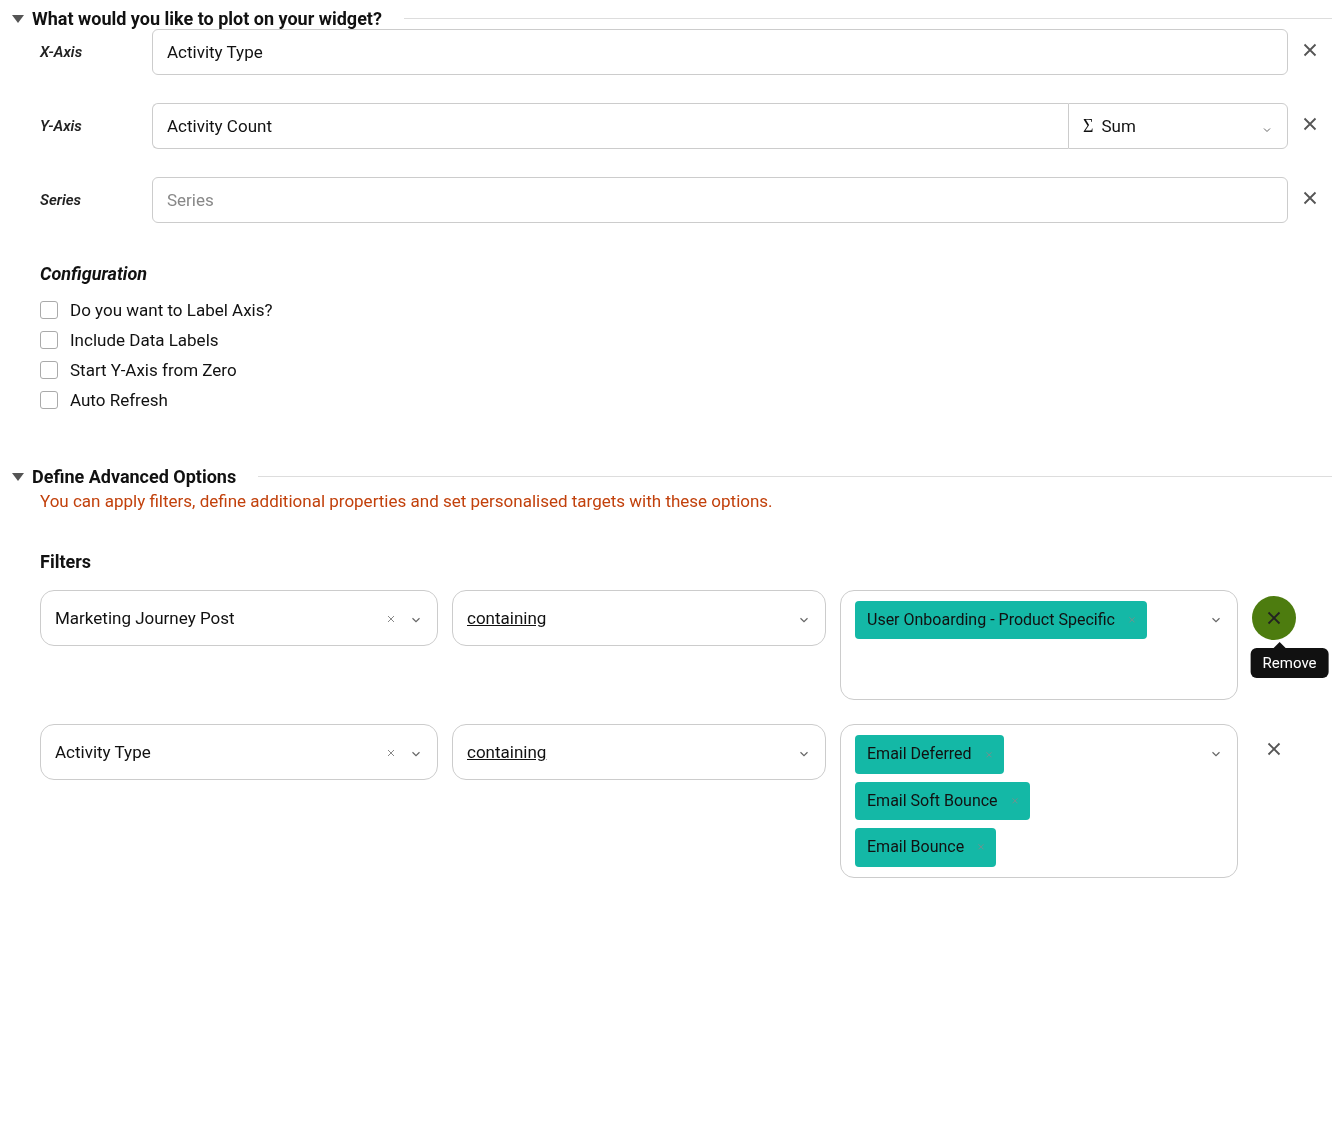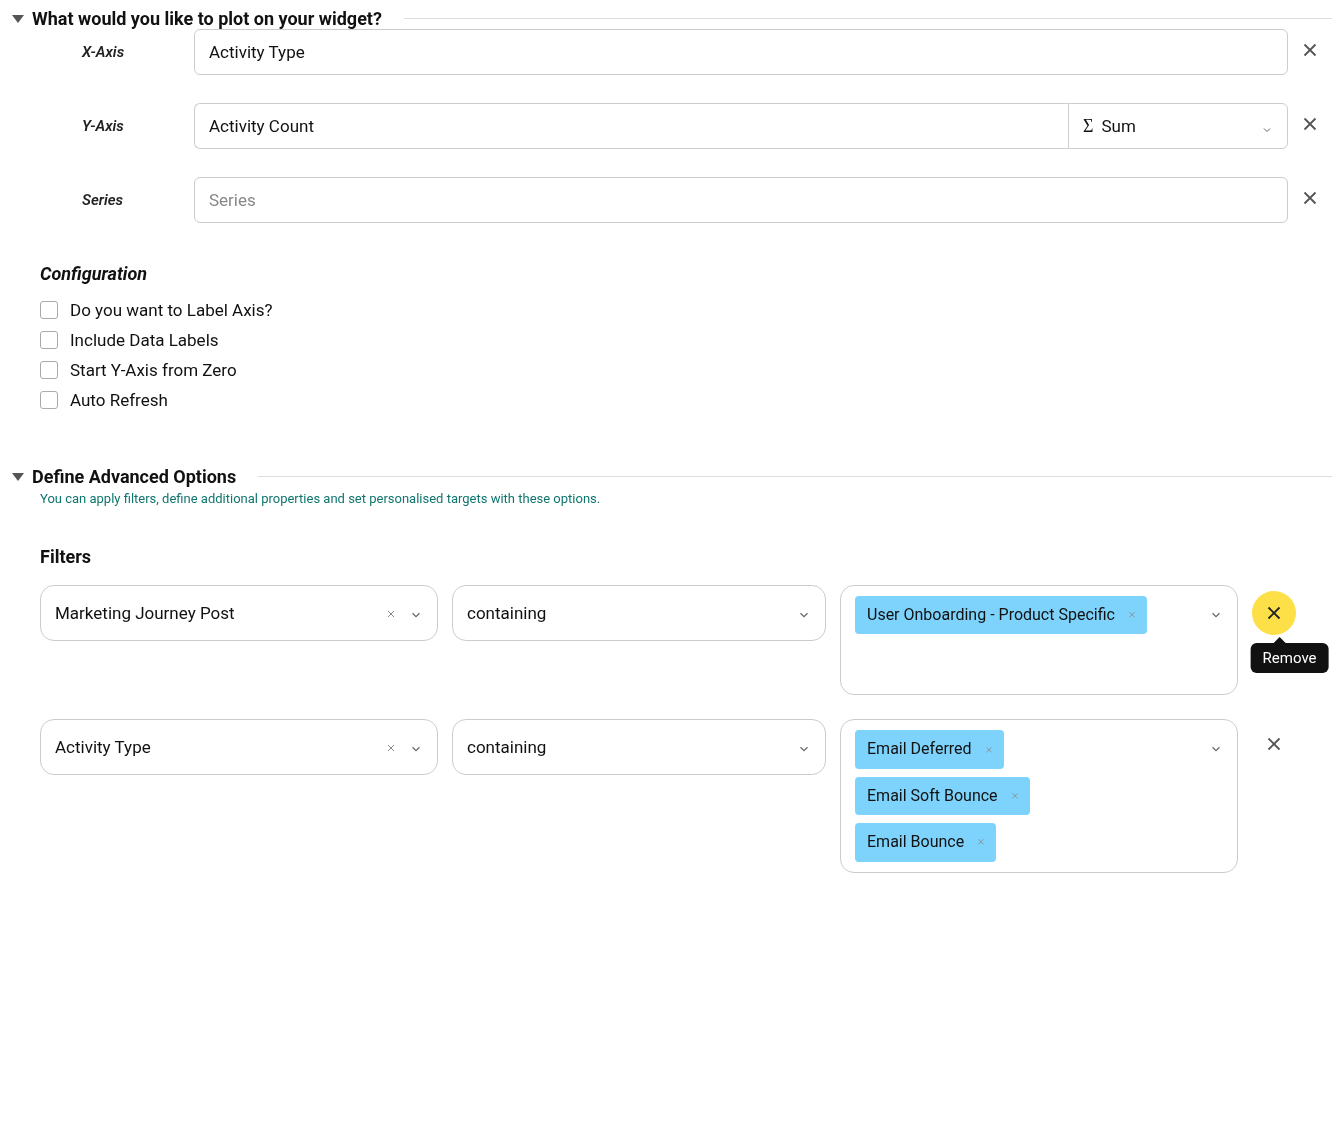--- a/index.html
+++ b/index.html
@@ -63,21 +63,20 @@
     display: flex;
     align-items: center;
     margin-bottom: 28px;
   }
   .axis-label {
     width: 112px;
     font-style: italic;
     font-weight: 600;
     font-size: 15px;
     color: #222;
-    margin-left: 42px;
   }
   .axis-input {
     flex: 1;
     border: 1px solid #ccc;
     border-radius: 6px;
     height: 46px;
     display: flex;
     align-items: center;
     padding: 0 14px;
     font-size: 17px;
@@ -142,22 +141,22 @@
   }
   .adv-header {
     display: flex;
     align-items: center;
     gap: 8px;
     padding: 0 12px;
     margin-top: 56px;
   }
   .adv-desc {
     padding-left: 40px;
-    color: #0f766e;
-    font-size: 13px;
+    color: #c2410c;
+    font-size: 17px;
     margin-top: 4px;
   }
   .filters-title {
     font-weight: 700;
     font-size: 18px;
     margin-top: 40px;
     margin-bottom: 18px;
   }
   .filter-row {
     display: flex;
@@ -171,37 +170,37 @@
     min-height: 56px;
     display: flex;
     align-items: center;
     padding: 10px 14px;
     font-size: 17px;
     position: relative;
     cursor: pointer;
     background: #fff;
   }
   .f-field { width: 398px; }
-  .f-op { width: 374px; }
+  .f-op { width: 374px; text-decoration: underline; }
   .f-vals { width: 398px; flex-wrap: wrap; gap: 8px; align-content: flex-start; padding-bottom: 60px; }
   .f-vals.short { padding-bottom: 10px; }
   .f-select .chev {
     position: absolute;
     right: 14px;
     top: 20px;
   }
   .f-select .mini-x {
     position: absolute;
     right: 40px;
     top: 18px;
   }
   .mini-x svg { width: 12px; height: 12px; stroke: #888; }
   .chev svg { width: 14px; height: 14px; stroke: #666; }
   .tag {
-    background: #7dd3fc;
+    background: #14b8a6;
     border-radius: 4px;
     padding: 8px 32px 8px 12px;
     font-size: 16px;
     position: relative;
     margin-right: 28px;
     line-height: 1.4;
   }
   .tag .tag-x {
     position: absolute;
     right: 10px;
@@ -210,21 +209,21 @@
   }
   .tag .tag-x svg { width: 10px; height: 10px; stroke: #888; }
   .row-x {
     width: 44px;
     padding-top: 14px;
     text-align: center;
     cursor: pointer;
     position: relative;
   }
   .row-x.hover-bg {
-    background: #fde047;
+    background: #4d7c0f;
     border-radius: 50%;
     width: 44px; height: 44px;
     display: flex;
     align-items: center;
     justify-content: center;
     padding-top: 0;
     margin-top: 6px;
   }
   .row-x svg { width: 22px; height: 22px; stroke: #222; }
   .row-x.plain svg { stroke: #555; }

